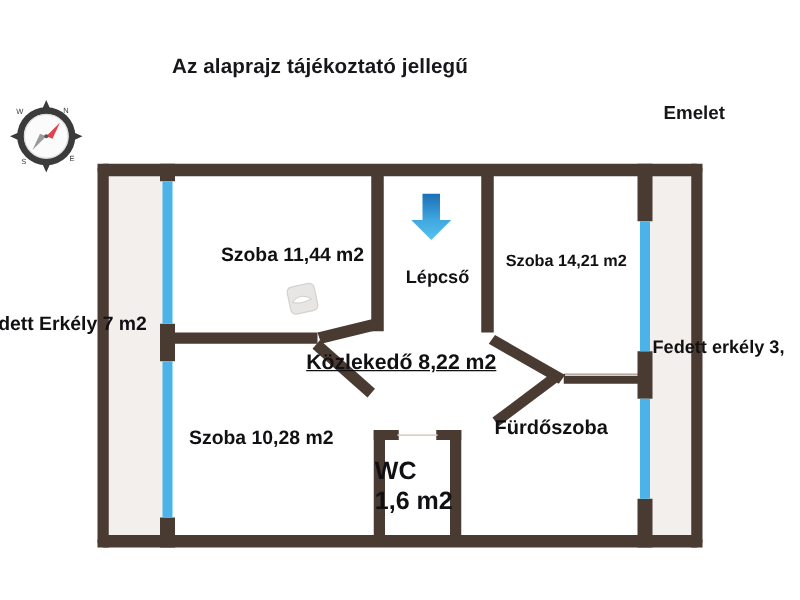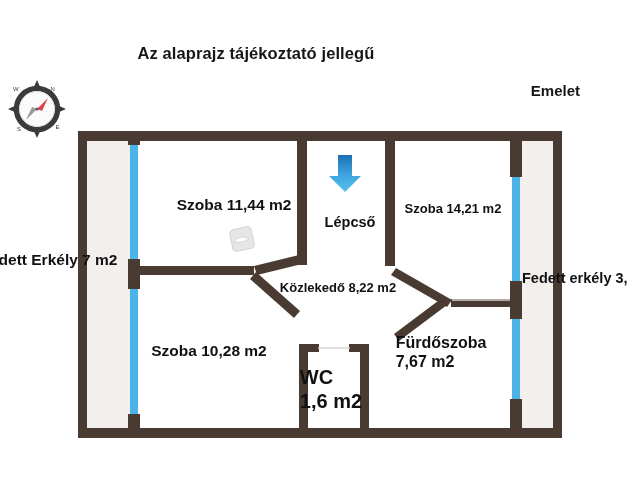--- a/index.html
+++ b/index.html
@@ -68,21 +68,21 @@
     color: #111013;
     white-space: nowrap;
     line-height: 1.18;
   }
   .lbl.c { text-align: left; transform: translateX(-50%); }
 
   .lbl-szoba1   { left: 234px; top: 196px; font-size: 15.5px; }
   .lbl-szoba2   { left: 453px; top: 201px; font-size: 13px; }
   .lbl-szoba3   { left: 209px; top: 342px; font-size: 15.5px; }
   .lbl-lepcso   { left: 350px; top: 198px; font-size: 14.5px; margin-top: 16px; }
-  .lbl-kozl     { left: 338px; top: 280px; font-size: 13px; }
+  .lbl-kozl     { left: 321px; top: 280px; font-size: 17px; text-decoration: underline; }
   .lbl-furdo    { left: 441px; top: 334px; font-size: 16px; }
   .lbl-wc       { left: 331px; top: 366px; font-size: 20px; }
   .lbl-erkely-l { left: 58px;  top: 251px; font-size: 15.5px; }
   .lbl-erkely-r { left: 522px; top: 270px; font-size: 14.5px; text-align: left; transform: none; }
 
   
   .watermark {
     position: absolute;
     left: 229px;
     top: 226px;
@@ -209,21 +209,20 @@
   </svg>
 
   <div class="lbl lbl-szoba1 c">Szoba 11,44 m2</div>
   <div class="lbl lbl-szoba2 c">Szoba 14,21 m2</div>
   <div class="lbl lbl-szoba3 c">Szoba 10,28 m2</div>
   <div class="lbl lbl-lepcso c">Lépcső</div>
   <div class="lbl lbl-kozl   c">Közlekedő 8,22 m2</div>
 
   <div class="lbl lbl-furdo c">
     <div>Fürdőszoba</div>
-    <div>7,67 m2</div>
   </div>
 
   <div class="lbl lbl-wc c">
     <div>WC</div>
     <div>1,6 m2</div>
   </div>
 
   <div class="lbl lbl-erkely-l c">dett Erkély 7 m2</div>
   <div class="lbl lbl-erkely-r">Fedett erkély 3,</div>
 

